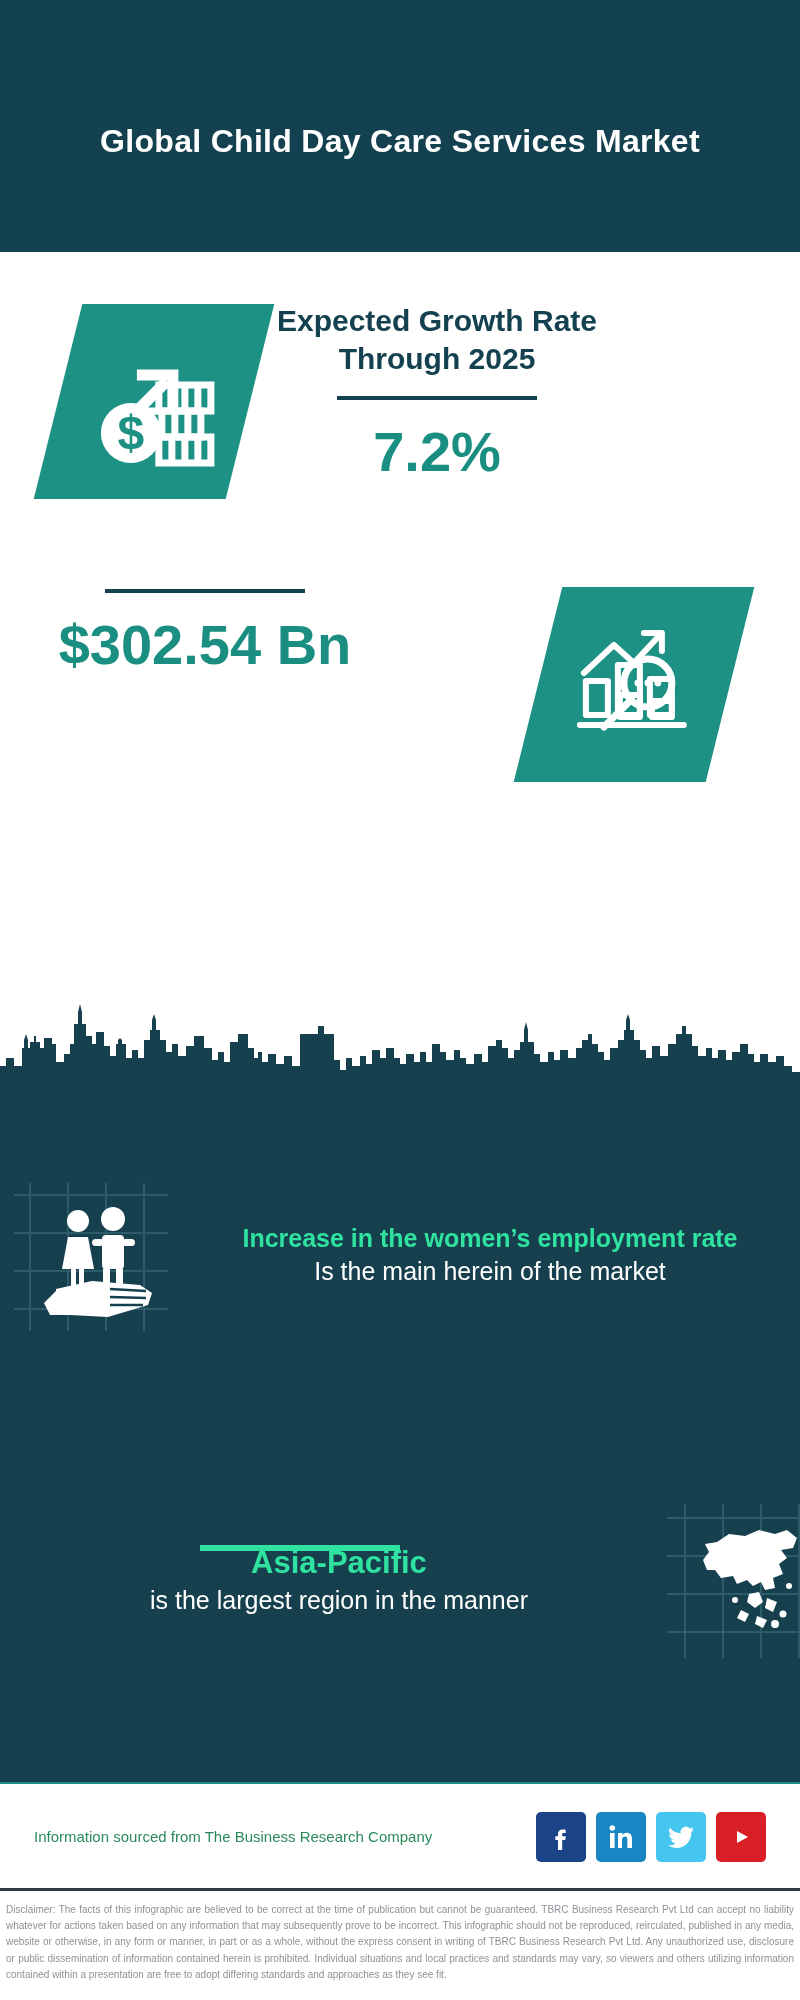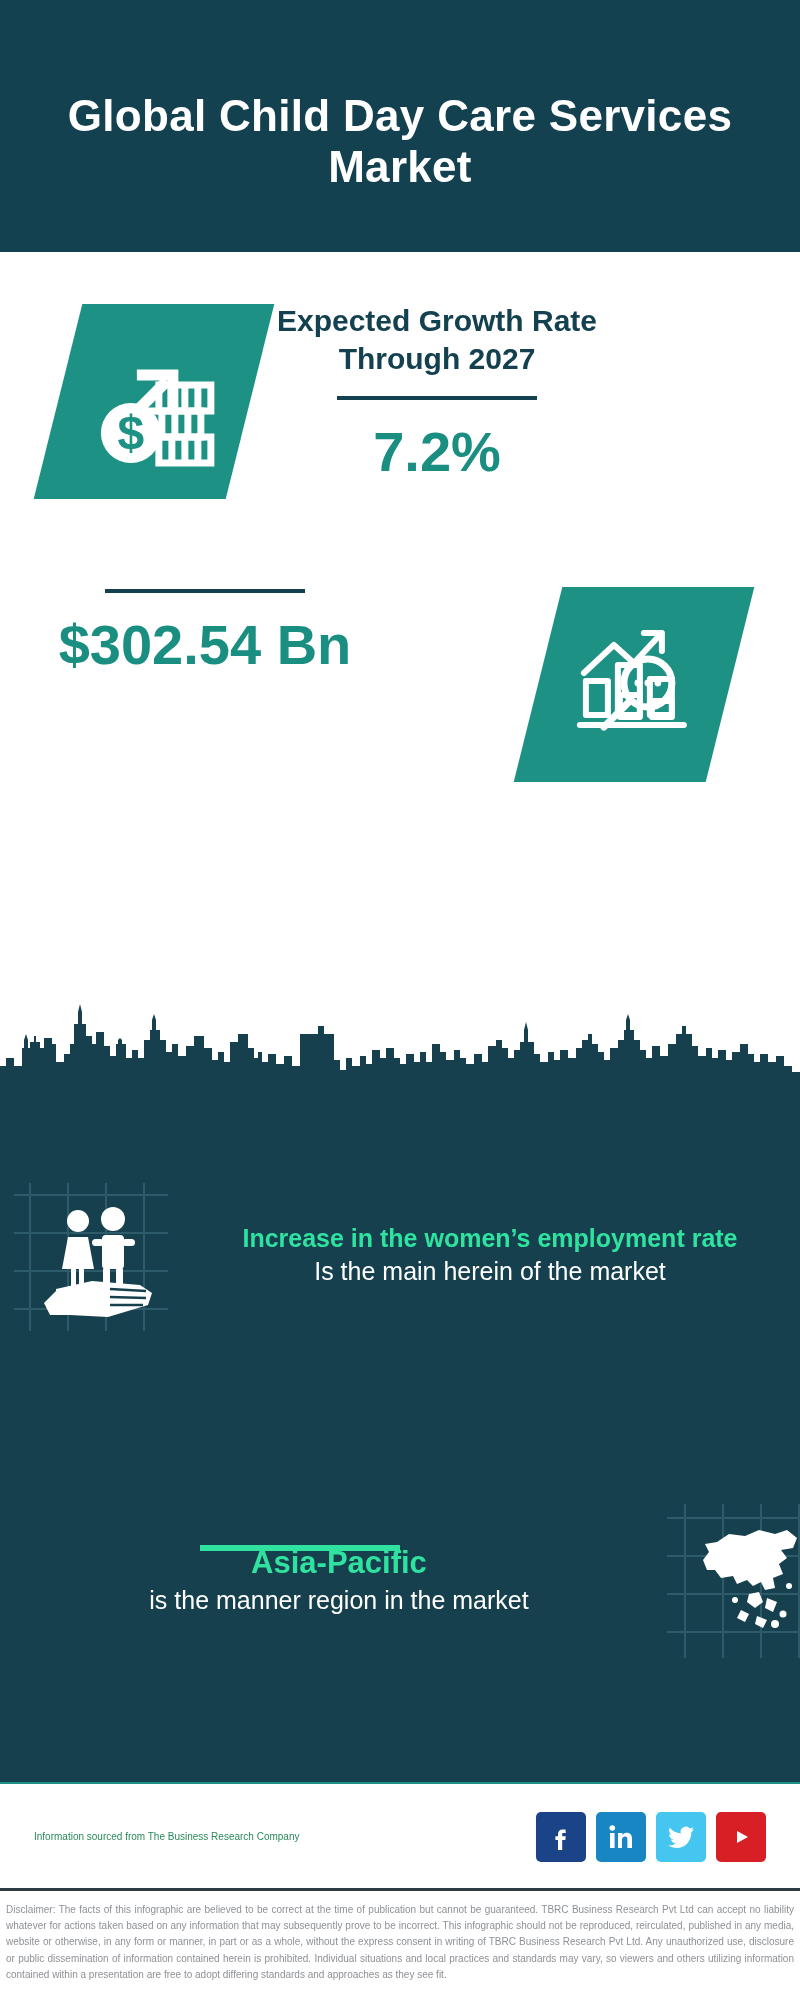--- a/index.html
+++ b/index.html
@@ -23,21 +23,21 @@
     left: 0; top: 0;
     width: 800px; height: 252px;
     background: #14414f;
     display: flex;
     align-items: center;
     justify-content: center;
     padding: 0 60px;
   }
   .header-title {
     color: #ffffff;
-    font-size: 44px;
+    font-size: 32px;
     font-weight: bold;
     line-height: 1.15;
     text-align: center;
     letter-spacing: .3px;
     margin-top: 31px;
   }
 
   
   .white-zone {
     position: absolute;
@@ -148,21 +148,21 @@
     width: 800px; height: 108px;
     background: #ffffff;
     display: flex;
     align-items: center;
     padding: 0 34px;
     border-top: 2px solid #1c9184;
   }
   .source-text { flex: 1 1 auto; }
   .source-line {
     color: #2a8a5a;
-    font-size: 10px;
+    font-size: 15px;
     line-height: 1.55;
     font-weight: normal;
   }
   .social-row { display: flex; gap: 10px; align-items: center; }
   .social {
     width: 50px; height: 50px;
     border-radius: 5px;
     display: flex; align-items: center; justify-content: center;
   }
   .s-fb { background: #1b4388; }
@@ -218,21 +218,21 @@
           <line x1="83" y1="100" x2="83" y2="126"></line>
           <line x1="96" y1="100" x2="96" y2="126"></line>
           <line x1="109" y1="100" x2="109" y2="126"></line>
         </g>
         <circle cx="42" cy="96" r="30" fill="#ffffff"></circle>
         <text x="42" y="112" font-family="Liberation Sans, sans-serif" font-size="48" font-weight="bold" fill="#1c9184" text-anchor="middle">$</text>
       </svg>
     </div>
 
     <div class="stat stat-growth">
-      <div class="stat-label">Expected Growth Rate Through 2027</div>
+      <div class="stat-label">Expected Growth Rate Through 2025</div>
       <div class="rule"></div>
       <div class="stat-value">7.2%</div>
     </div>
 
     <div class="stat stat-size">
       <div class="rule"></div>
       <div class="stat-value">$302.54 Bn</div>
     </div>
 
     <div class="para para-size">
@@ -323,21 +323,21 @@
       </div>
       <div class="panel-text">
         <span class="hl">Increase in the women’s employment rate</span>
         <span class="sub">Is the main herein of the market</span>
       </div>
     </div>
 
     <div class="panel panel-asia">
       <div class="panel-text">
         <span class="hl hl-lg">Asia-Pacific</span>
-        <span class="sub">is the manner region in the market</span>
+        <span class="sub">is the largest region in the manner</span>
       </div>
       <div class="icon-box">
         <svg width="180" height="180" viewBox="0 0 180 180">
           <g stroke="#2d5b6a" stroke-width="2" fill="none">
             <line x1="36" y1="14" x2="36" y2="168"></line>
             <line x1="74" y1="14" x2="74" y2="168"></line>
             <line x1="112" y1="14" x2="112" y2="168"></line>
             <line x1="150" y1="14" x2="150" y2="168"></line>
             <line x1="18" y1="28" x2="170" y2="28"></line>
             <line x1="18" y1="66" x2="170" y2="66"></line>

